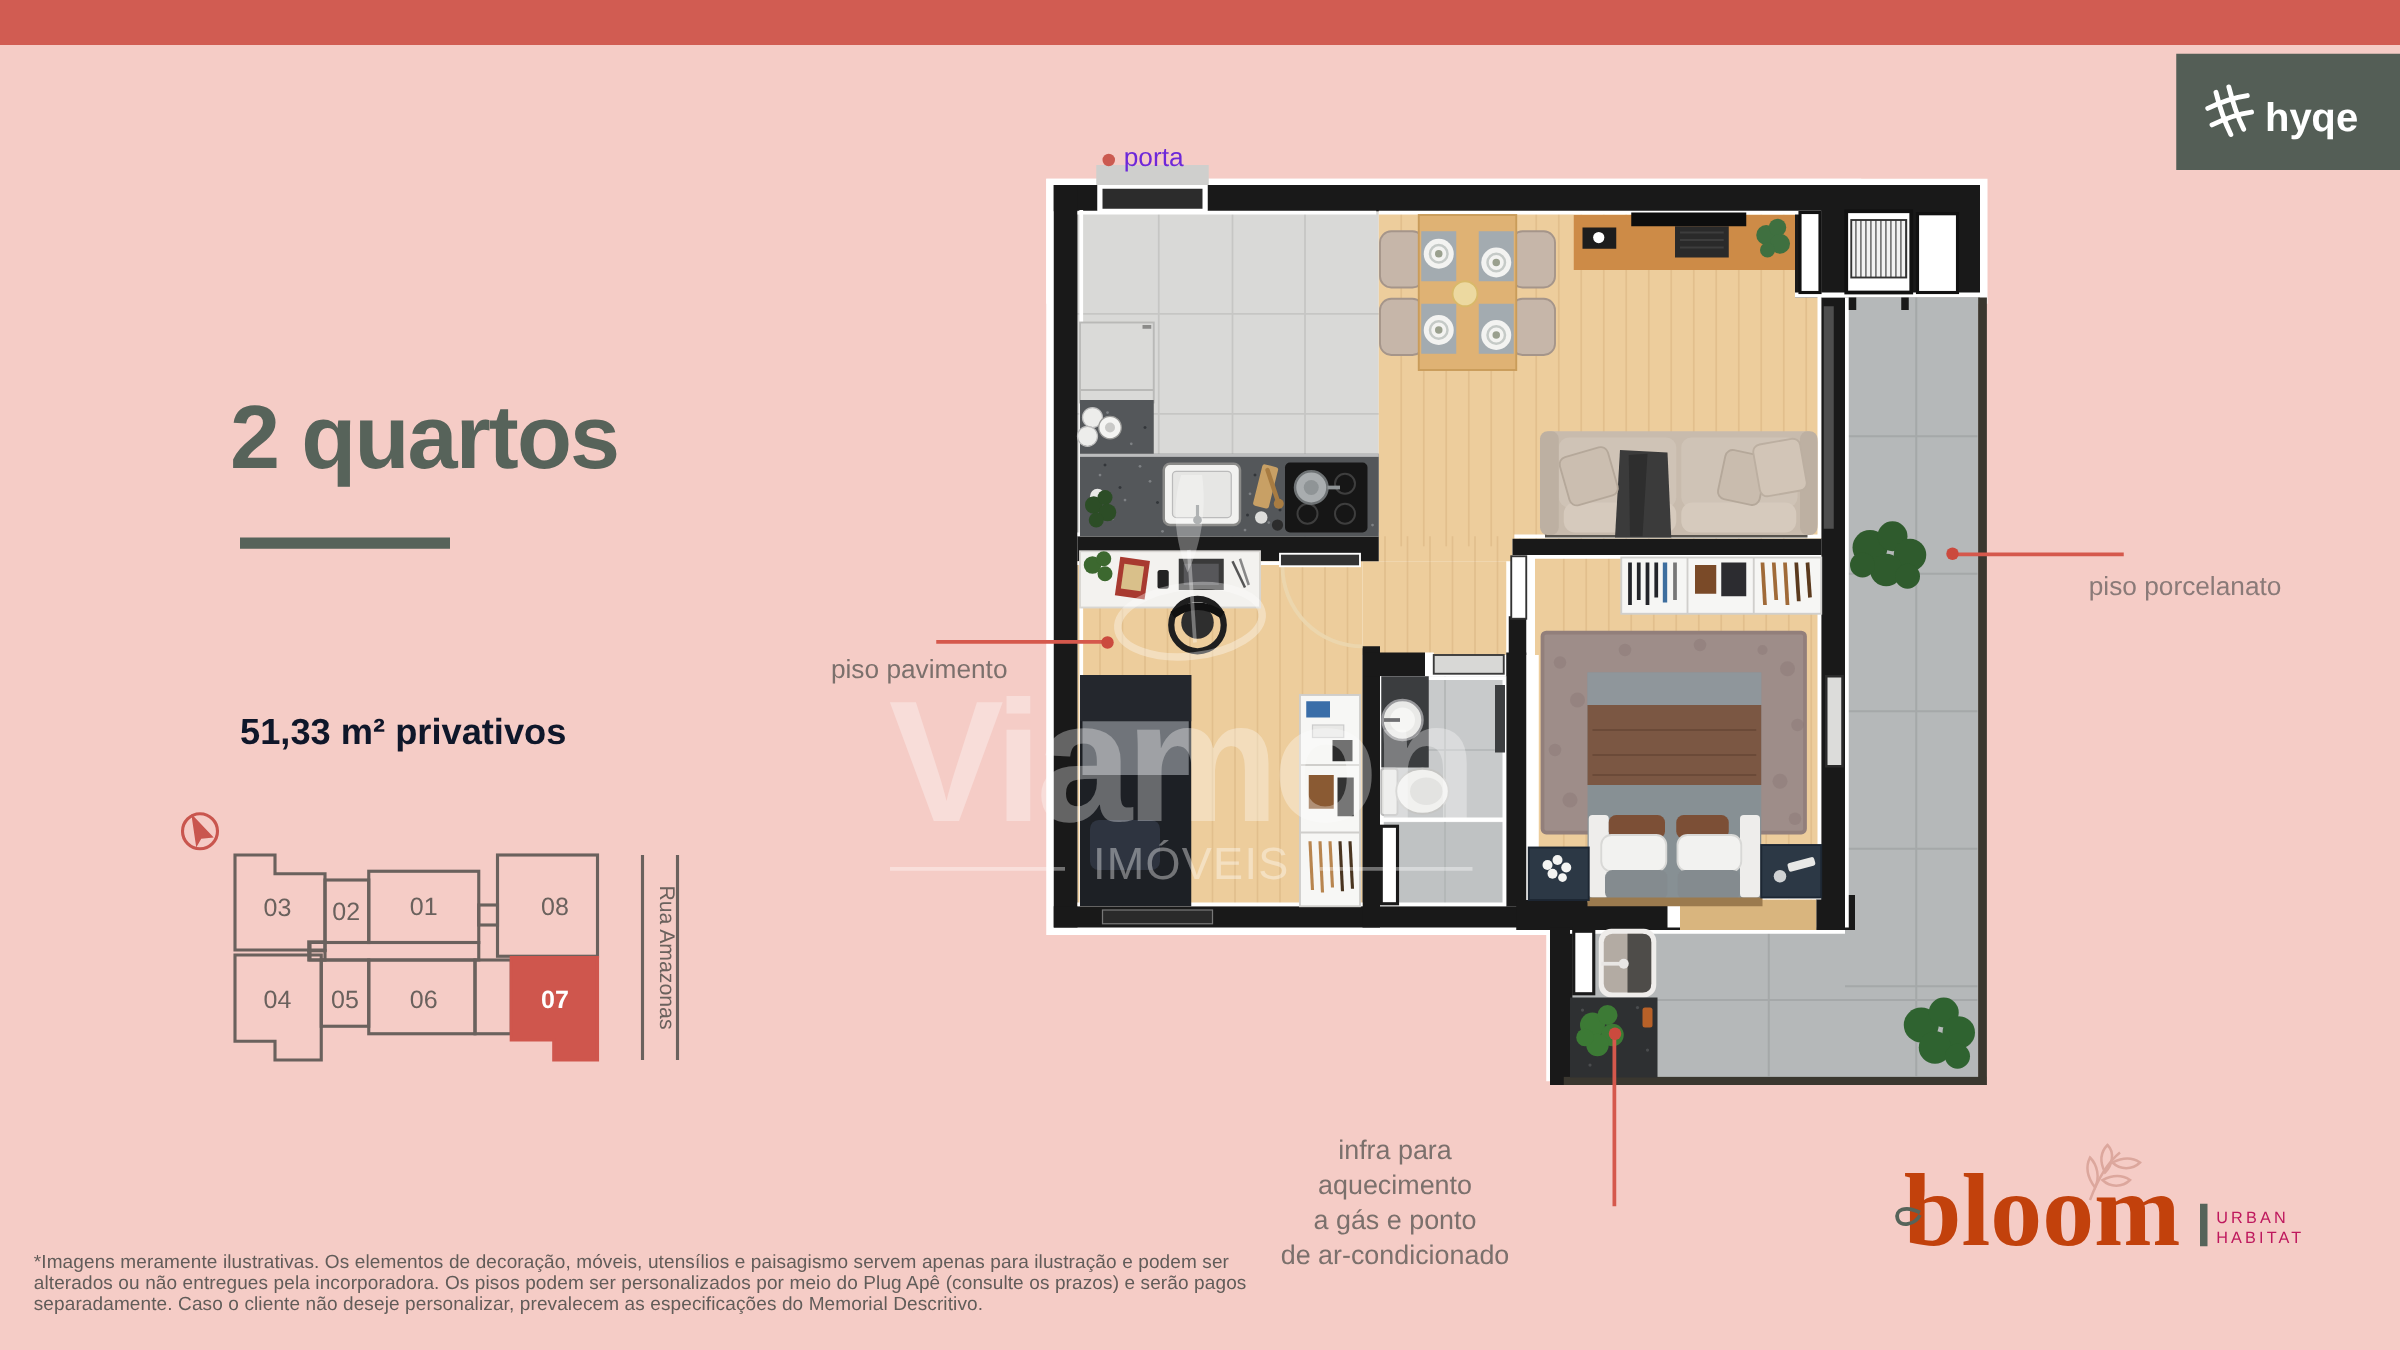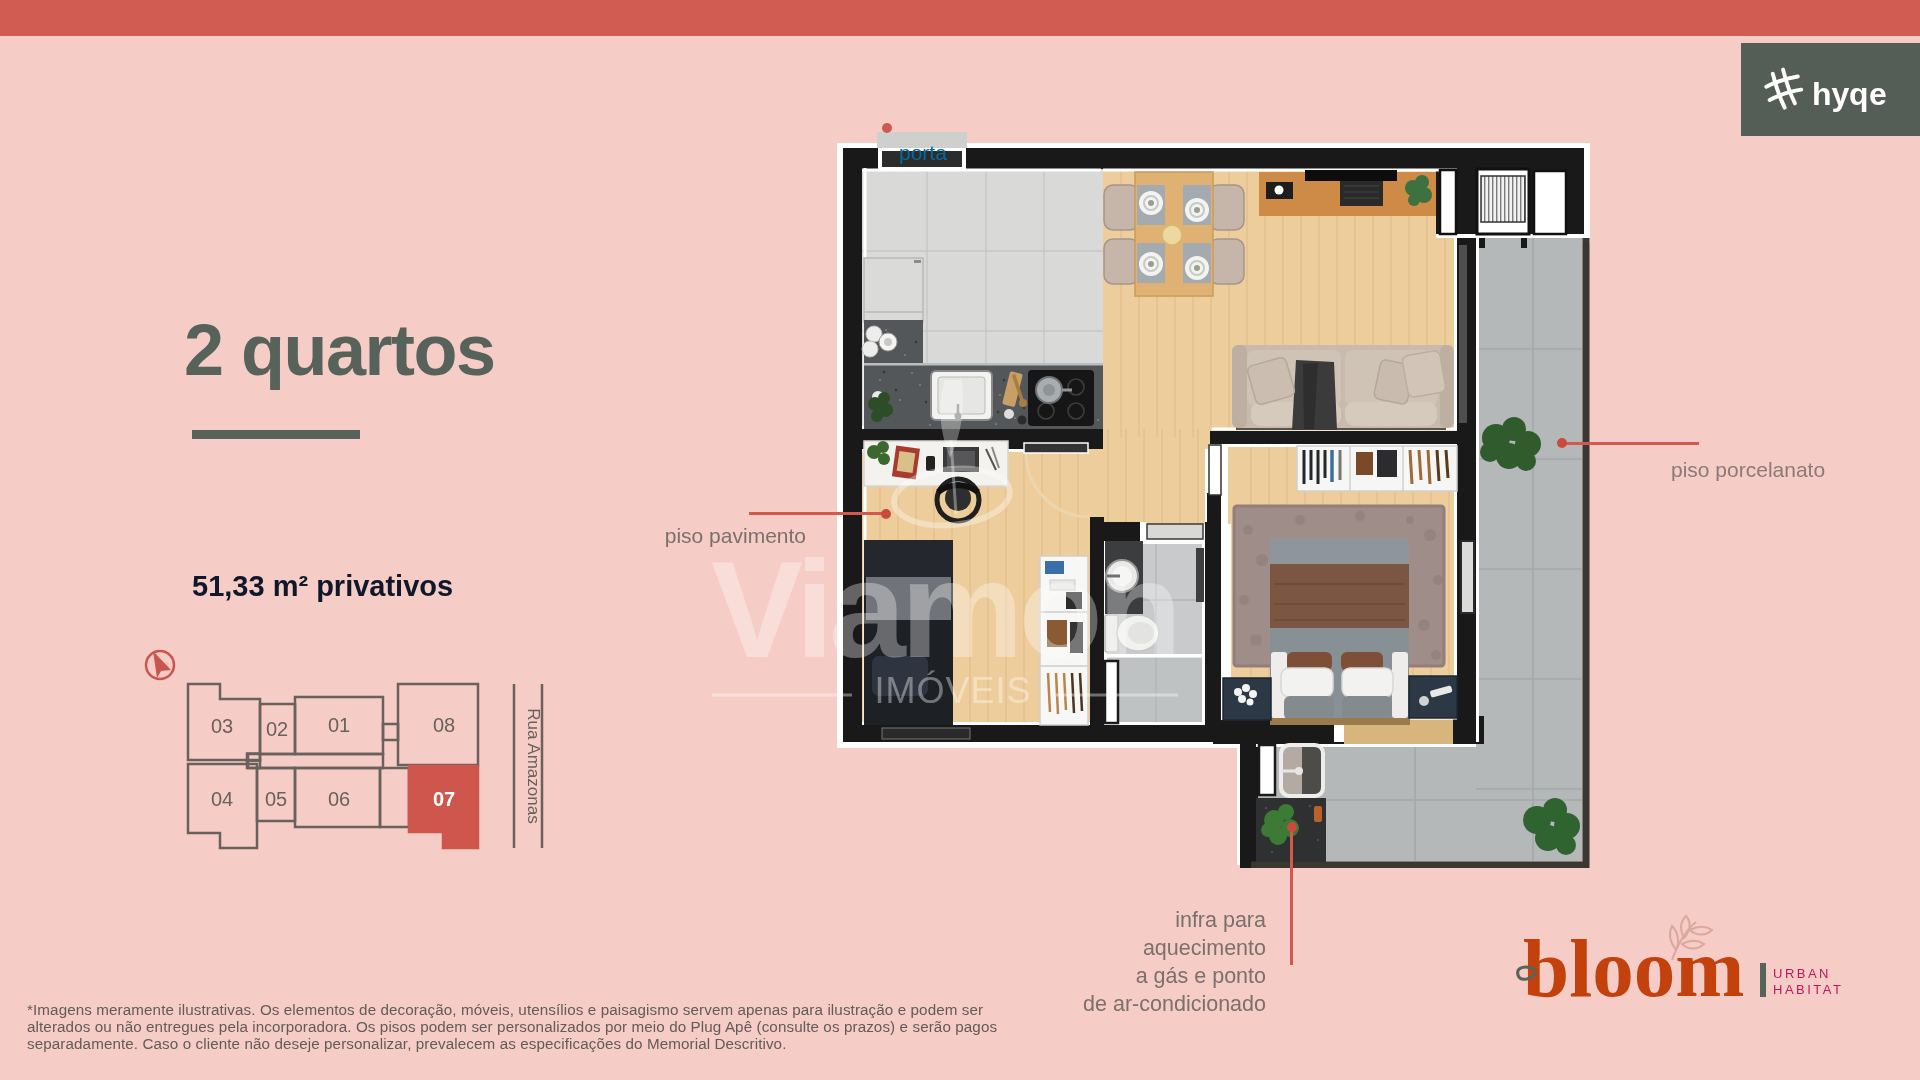--- a/index.html
+++ b/index.html
@@ -600,36 +600,36 @@
 
   <text x="944" y="657" text-anchor="middle" font-family="Liberation Sans,sans-serif" font-size="138" font-weight="bold" fill="rgba(255,255,255,0.33)" letter-spacing="-5">Viamon</text>
 
   <text x="953" y="703" text-anchor="middle" font-family="Liberation Sans,sans-serif" font-size="36" fill="rgba(255,255,255,0.38)" letter-spacing="1">IMÓVEIS</text>
   <line x1="712" y1="695" x2="852" y2="695" stroke="rgba(255,255,255,0.38)" stroke-width="3"></line>
   <line x1="1056" y1="695" x2="1178" y2="695" stroke="rgba(255,255,255,0.38)" stroke-width="3"></line>
 </svg>
 
 <div class="abs" style="left:882px;top:123px;width:10px;height:10px;border-radius:50%;background:#cb5a50"></div>
 
-<div class="abs" style="left:899px;top:115px;color:#0369a1;font-size:21px;margin-top:26px;">porta</div>
+<div class="abs" style="left:899px;top:115px;color:#6d28d9;font-size:21px;">porta</div>
 
 <div class="abs" style="left:749px;top:512px;width:134px;height:3px;background:#d5584c"></div>
 <div class="abs" style="left:881px;top:509px;width:10px;height:10px;border-radius:50%;background:#cb4a3e"></div>
 
 <div class="abs" style="left:606px;top:524px;width:200px;text-align:right;color:#7b706c;font-size:21px;">piso pavimento</div>
 
 <div class="abs" style="left:1562px;top:442px;width:137px;height:3px;background:#d5584c"></div>
 <div class="abs" style="left:1557px;top:438px;width:10px;height:10px;border-radius:50%;background:#cb4a3e"></div>
 
 <div class="abs" style="left:1671px;top:458px;color:#8a7a78;font-size:21px;">piso porcelanato</div>
 
 <div class="abs" style="left:1290px;top:829px;width:3px;height:136px;background:#d5584c"></div>
 <div class="abs" style="left:1287px;top:822px;width:10px;height:10px;border-radius:50%;background:#cb4a3e"></div>
 
-<div class="abs" style="left:966px;top:906px;width:300px;text-align:right;color:#7b706c;font-size:21.5px;line-height:28px;">infra para<br>aquecimento<br>a gás e ponto<br>de ar-condicionado</div>
+<div class="abs" style="left:966px;top:906px;width:300px;text-align:center;color:#7b706c;font-size:21.5px;line-height:28px;">infra para<br>aquecimento<br>a gás e ponto<br>de ar-condicionado</div>
 
 <div class="abs" style="left:1523px;top:920px;width:260px;height:80px;color:#c2410c;font-family:'Liberation Serif',serif;font-weight:bold;font-size:83px;letter-spacing:0px;">bloom</div>
 
 <svg class="abs" style="left:1500px;top:914px" width="230" height="90" viewBox="0 0 230 90">
   <path d="M36,56 C24,50 16,54 18,61 C20,68 32,66 36,58" fill="none" stroke="#56645a" stroke-width="3"></path>
   <g stroke="#dca79d" stroke-width="2" fill="none">
     <path d="M172,46 C178,30 186,16 196,8"></path>
     <path d="M176,36 C170,28 168,20 172,12 C178,18 180,28 176,36 Z"></path>
     <path d="M184,24 C180,16 180,8 186,2 C192,8 190,18 184,24 Z"></path>
     <path d="M182,30 C190,26 198,26 204,30 C198,36 188,36 182,30 Z"></path>

